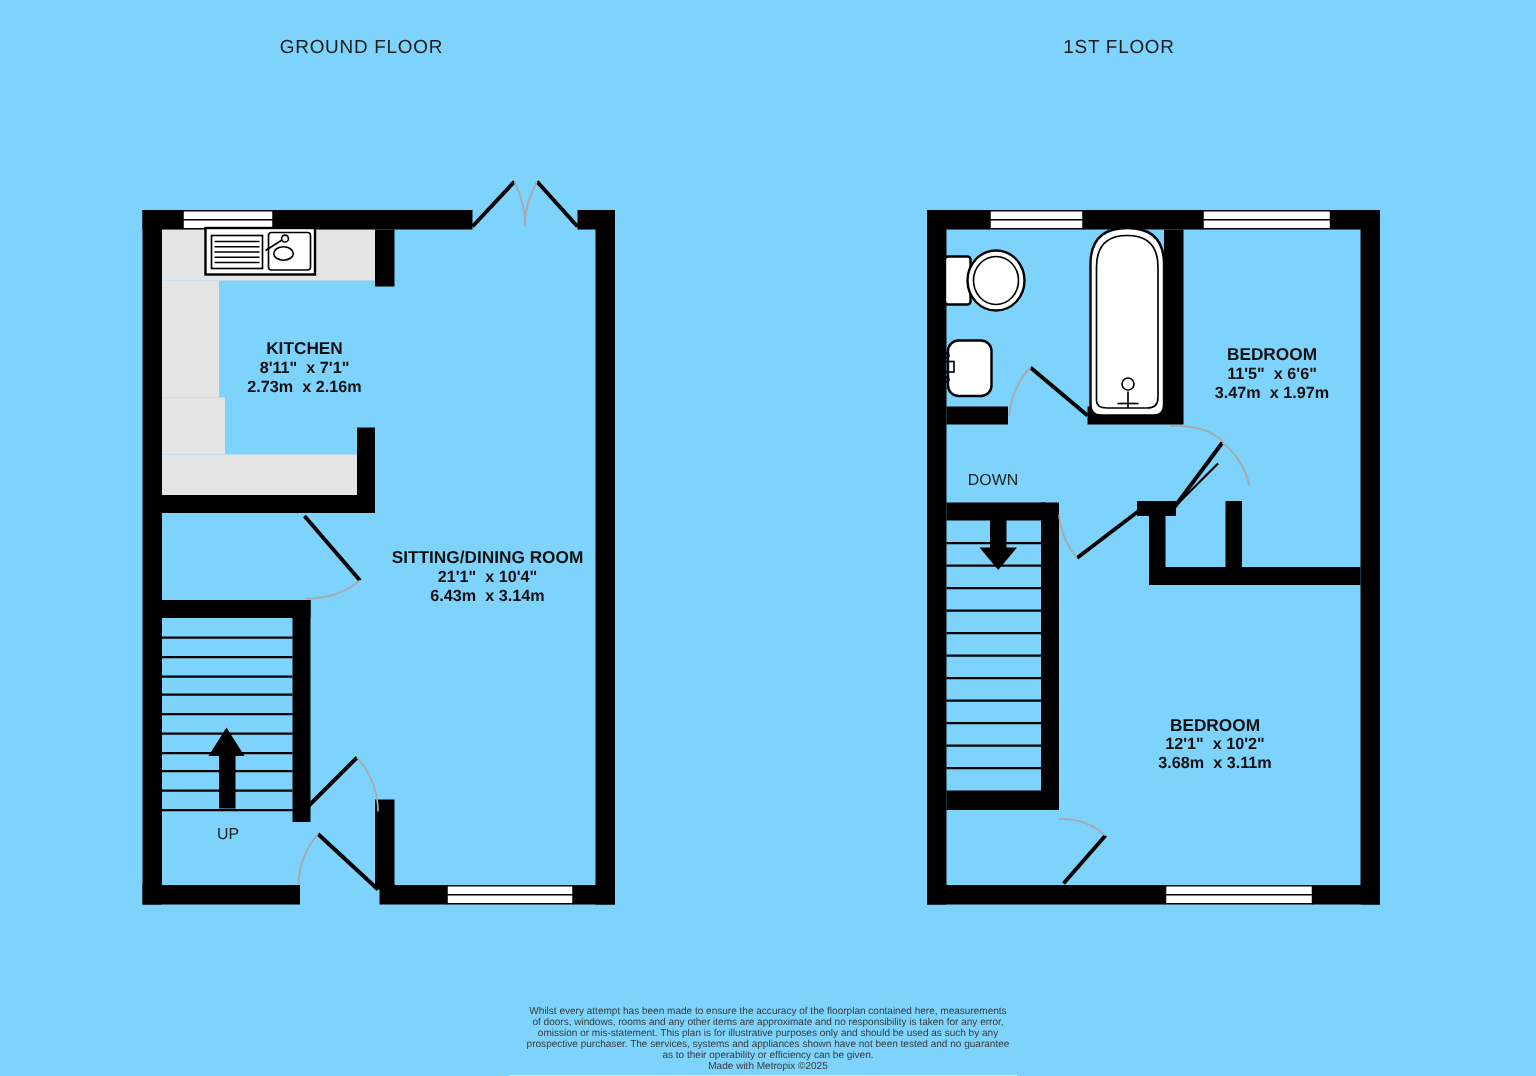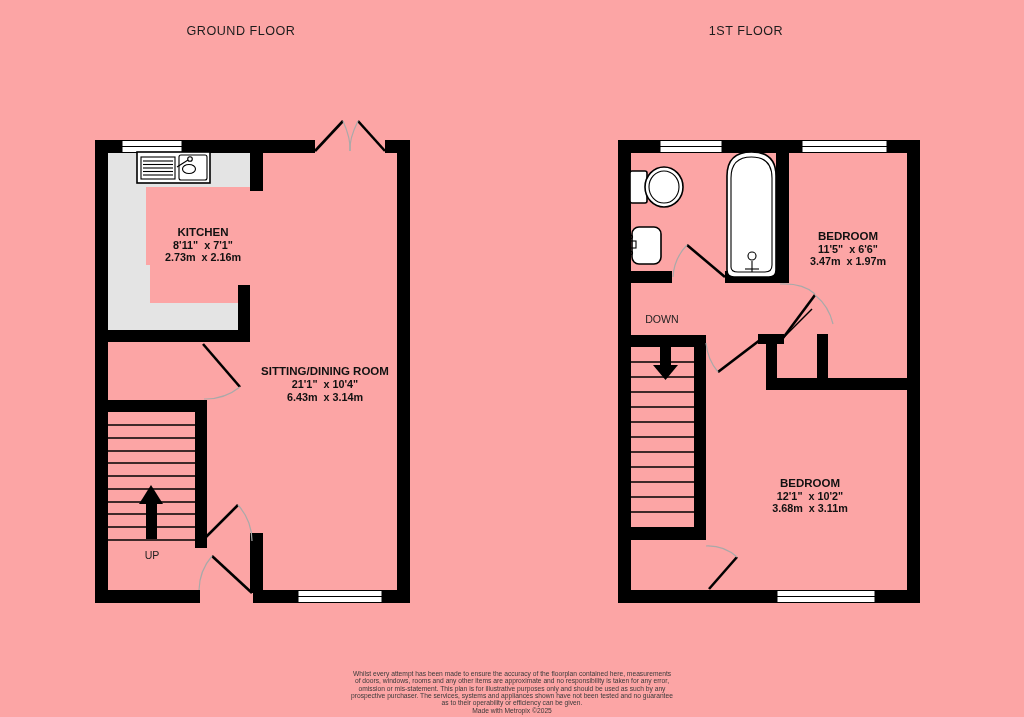--- a/index.html
+++ b/index.html
@@ -1,16 +1,16 @@
 <!DOCTYPE html>
 <html style="--wall: #000000; --counter: #e4e4e4; --door_arc: #a9a9a9;"><head>
 <meta charset="utf-8">
 <style>
   html,body{margin:0;padding:0;background:#ffffff;}
-  .page{position:relative;width:1024px;height:717px;background:#fca5a5;overflow:hidden;}
+  .page{position:relative;width:1024px;height:717px;background:#7dd3fc;overflow:hidden;}
   svg text{font-family:"Liberation Sans","DejaVu Sans",sans-serif;fill:#111;}
   .w{fill:var(--wall,#000);}
   .counter{fill:var(--counter,#e4e4e4);}
   .win{fill:#fff;stroke:#000;stroke-width:1;}
   .winline{stroke:#000;stroke-width:1;}
   .leaf{stroke:#000;stroke-width:2.6;fill:none;}
   .leaf-thin{stroke:#000;stroke-width:1.4;fill:none;}
   .arc{stroke:var(--door_arc,#a9a9a9);stroke-width:1.2;fill:none;}
   .tread{stroke:#000;stroke-width:1.5;}
   .fx{fill:#fff;stroke:#000;stroke-width:1.6;}

